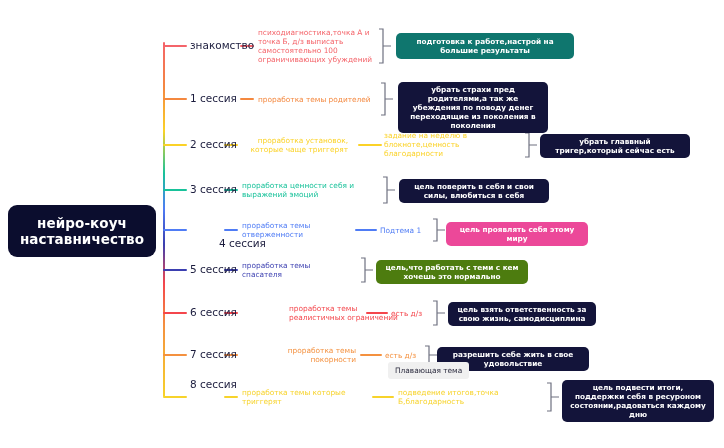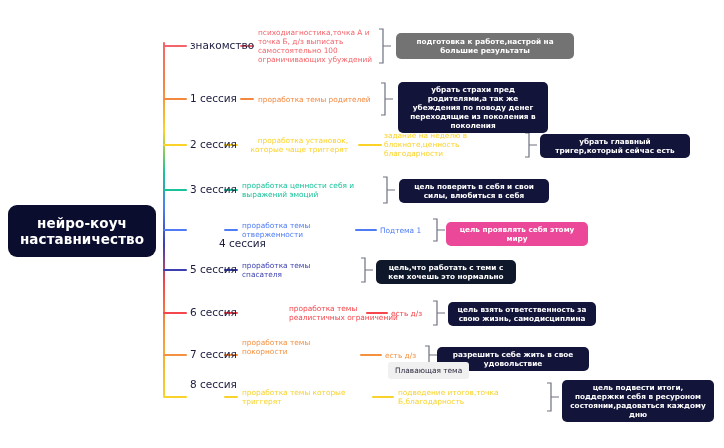--- a/index.html
+++ b/index.html
@@ -119,21 +119,21 @@
   <div id="rows">
       <div class="stub" style="left: 163px; top: 45px; width: 24px; background: rgb(244, 100, 106);"></div>
       <div class="session-label" style="left: 190px; top: 39px;">знакомство</div>
       <div class="stub" style="left: 240px; top: 45px; width: 14px; background: rgb(244, 100, 106);"></div>
       <div class="branch-text" style="left: 258px; width: 118px; color: rgb(244, 100, 106); text-align: left; top: 27.5px;">психодиагностика,точка А и точка Б, д/з выписать самостоятельно 100 ограничивающих убуждений</div>
       <div class="bracket" style="left: 378px; top: 28px;">
         <svg width="14" height="36">
           <path d="M1,1 L5,1 L5,18 L5,35 L1,35 M5,18 L13,18" fill="none" stroke="#6e7180" stroke-width="1.2"></path>
         </svg>
       </div>
-      <div class="dark-box" style="left: 396px; top: 33px; width: 178px; min-height: 26px; background: #737373; align-items: center;">
+      <div class="dark-box" style="left: 396px; top: 33px; width: 178px; min-height: 26px; background: #0f766e; align-items: center;">
         <span>подготовка к работе,настрой на большие результаты</span>
       </div>
       <div class="stub" style="left: 163px; top: 98px; width: 24px; background: rgb(244, 136, 63);"></div>
       <div class="session-label" style="left: 190px; top: 92px;">1 сессия</div>
       <div class="stub" style="left: 240px; top: 98px; width: 14px; background: rgb(244, 136, 63);"></div>
       <div class="branch-text" style="left: 258px; width: 118px; color: rgb(244, 136, 63); text-align: left; top: 94.5px;">проработка темы родителей</div>
       <div class="bracket" style="left: 380px; top: 82px;">
         <svg width="14" height="34">
           <path d="M1,1 L5,1 L5,17 L5,33 L1,33 M5,17 L13,17" fill="none" stroke="#6e7180" stroke-width="1.2"></path>
         </svg>
@@ -183,41 +183,41 @@
       </div>
       <div class="stub" style="left: 163px; top: 269px; width: 24px; background: rgb(59, 63, 176);"></div>
       <div class="session-label" style="left: 190px; top: 263px;">5 сессия</div>
       <div class="stub" style="left: 224px; top: 269px; width: 14px; background: rgb(59, 63, 176);"></div>
       <div class="branch-text" style="left: 242px; width: 110px; color: rgb(59, 63, 176); text-align: left; top: 261px;">проработка темы спасателя</div>
       <div class="bracket" style="left: 360px; top: 257px;">
         <svg width="14" height="26">
           <path d="M1,1 L5,1 L5,13 L5,25 L1,25 M5,13 L13,13" fill="none" stroke="#6e7180" stroke-width="1.2"></path>
         </svg>
       </div>
-      <div class="dark-box" style="left: 376px; top: 260px; width: 140px; min-height: 22px; background: #0f172a;">
+      <div class="dark-box" style="left: 376px; top: 260px; width: 152px; min-height: 22px; background: #4d7c0f;">
         <span>цель,что работать с теми с кем хочешь это нормально</span>
       </div>
       <div class="stub" style="left: 163px; top: 312px; width: 24px; background: rgb(244, 70, 76);"></div>
       <div class="session-label" style="left: 190px; top: 306px;">6 сессия</div>
       <div class="stub" style="left: 224px; top: 312px; width: 14px; background: rgb(244, 70, 76);"></div>
       <div class="branch-text" style="left: 242px; width: 118px; color: rgb(244, 70, 76); text-align: left; top: 304px; margin-left: 47px;">проработка темы реалистичных ограничений</div>
       <div class="stub" style="left: 366px; top: 312px; width: 22px; background: rgb(244, 70, 76);"></div>
       <div class="branch-text" style="left: 391px; width: 36px; color: rgb(244, 70, 76); top: 308.5px;">есть д/з</div>
       <div class="bracket" style="left: 432px; top: 300px;">
         <svg width="14" height="26">
           <path d="M1,1 L5,1 L5,13 L5,25 L1,25 M5,13 L13,13" fill="none" stroke="#6e7180" stroke-width="1.2"></path>
         </svg>
       </div>
       <div class="dark-box" style="left: 448px; top: 302px; width: 148px; min-height: 22px; background: rgb(19, 20, 58);">
         <span>цель взять ответственность за свою жизнь, самодисциплина</span>
       </div>
       <div class="stub" style="left: 163px; top: 354px; width: 24px; background: rgb(244, 145, 63);"></div>
       <div class="session-label" style="left: 190px; top: 348px;">7 сессия</div>
       <div class="stub" style="left: 224px; top: 354px; width: 14px; background: rgb(244, 145, 63);"></div>
-      <div class="branch-text" style="left: 242px; width: 114px; color: rgb(244, 145, 63); text-align: left; top: 338px;">проработка темы покорности</div>
+      <div class="branch-text" style="left: 242px; width: 114px; color: rgb(244, 145, 63); text-align: right; top: 346px;">проработка темы покорности</div>
       <div class="stub" style="left: 360px; top: 354px; width: 22px; background: rgb(244, 145, 63);"></div>
       <div class="branch-text" style="left: 385px; width: 36px; color: rgb(244, 145, 63); top: 350.5px;">есть д/з</div>
       <div class="bracket" style="left: 424px; top: 345px;">
         <svg width="14" height="20">
           <path d="M1,1 L5,1 L5,10 L5,19 L1,19 M5,10 L13,10" fill="none" stroke="#6e7180" stroke-width="1.2"></path>
         </svg>
       </div>
       <div class="dark-box" style="left: 437px; top: 347px; width: 152px; min-height: 17px; background: rgb(19, 20, 58);">
         <span>разрешить себе жить в свое удовольствие</span>
       </div>

